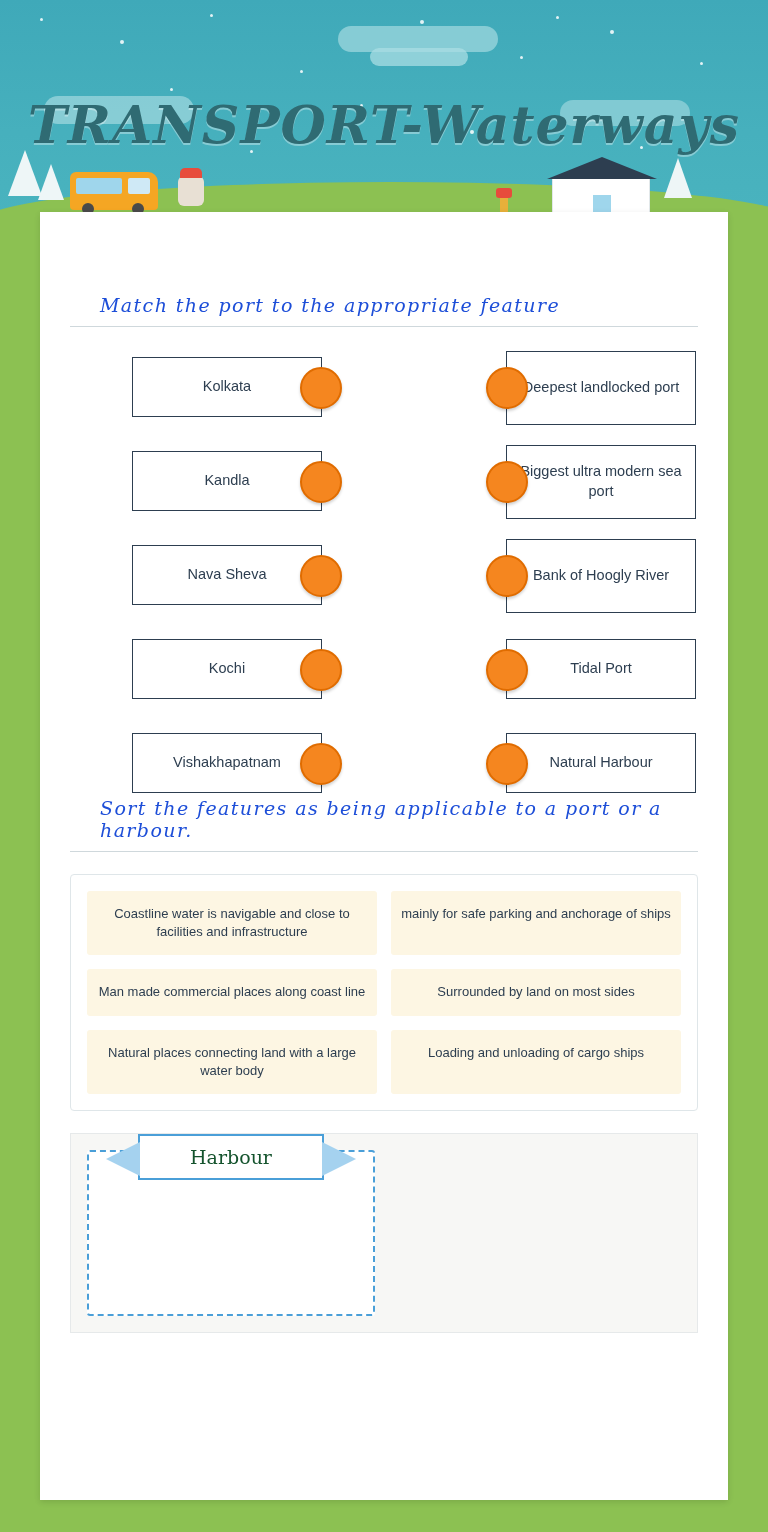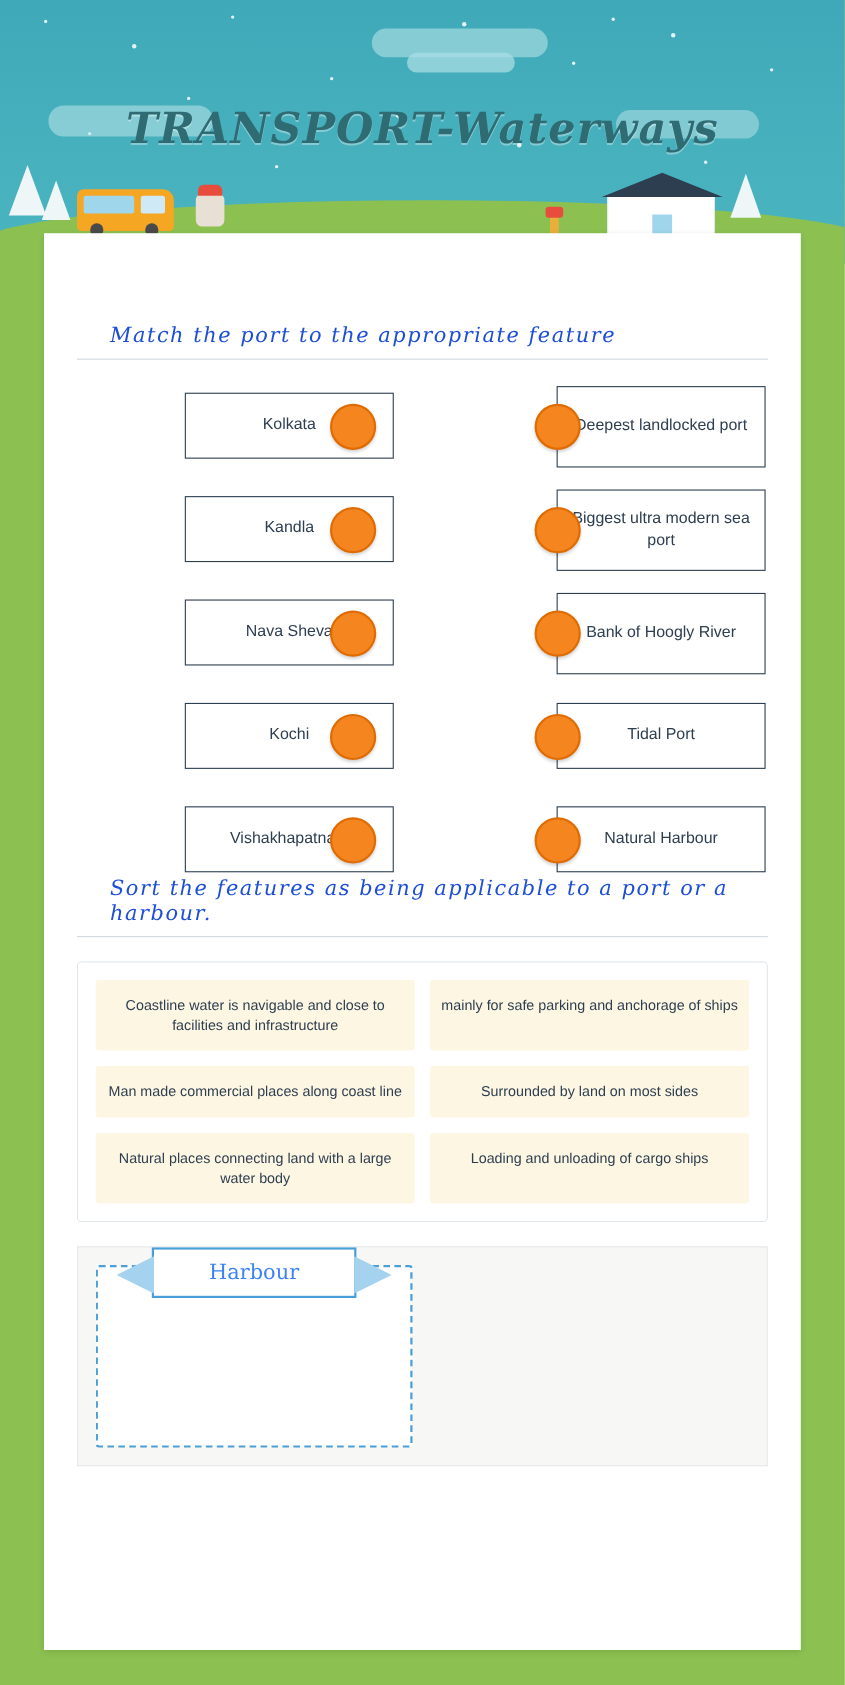--- a/index.html
+++ b/index.html
@@ -74,21 +74,21 @@
   .post .top { position:absolute; top:-8px; left:-4px; width:16px; height:10px; background:#e74c3c; border-radius:3px;}
 
   .title {
     position: absolute;
     left: 0; top: 94px;
     width: 768px;
     text-align: center;
     font-family: "DejaVu Serif", serif;
     font-style: italic;
     font-weight: 700;
-    font-size: 39px;
+    font-size: 52px;
     color: #2f6b73;
     letter-spacing: 1px;
     text-shadow: 0 2px 0 rgba(255,255,255,.35);
   }
 
   
   .sheet {
     position: absolute;
     left: 40px; top: 212px;
     width: 688px; height: 1288px;
@@ -131,21 +131,21 @@
     background: #fff;
     display: flex;
     align-items: center;
     justify-content: center;
     text-align: center;
     font-size: 14.5px;
     color: #2d3e50;
     line-height: 1.35;
     padding: 6px 8px;
   }
-  .col.left  .box { left: 0; margin-left: 36px; }
+  .col.left  .box { left: 0; }
   .col.right .box { left: 58px; }
   .knob {
     position: absolute;
     width: 42px; height: 42px;
     border-radius: 50%;
     background: #f5861f;
     border: 2px solid #e06c00;
     top: 18px;
     box-shadow: 0 2px 3px rgba(0,0,0,.18);
     cursor: pointer;
@@ -202,21 +202,21 @@
     top: -18px; left: 50%;
     transform: translateX(-50%);
     width: 186px; height: 46px;
     background: #fff;
     border: 2px solid #f0a33c;
     display: flex; align-items: center; justify-content: center;
     font-size: 19px;
     color: #e69a2e;
     font-family: "DejaVu Serif", serif;
   }
-  .zone.harbour .ribbon { border-color:#4a9fd8; color:#3b82f6; }
+  .zone.harbour .ribbon { border-color:#4a9fd8; color:#14532d; }
   .ribbon::before, .ribbon::after {
     content: "";
     position: absolute;
     top: 6px;
     width: 0; height: 0;
     border-top: 17px solid transparent;
     border-bottom: 17px solid transparent;
   }
   .ribbon::before { left: -34px; border-right: 34px solid #f8c98a; }
   .ribbon::after  { right: -34px; border-left: 34px solid #f8c98a; }

